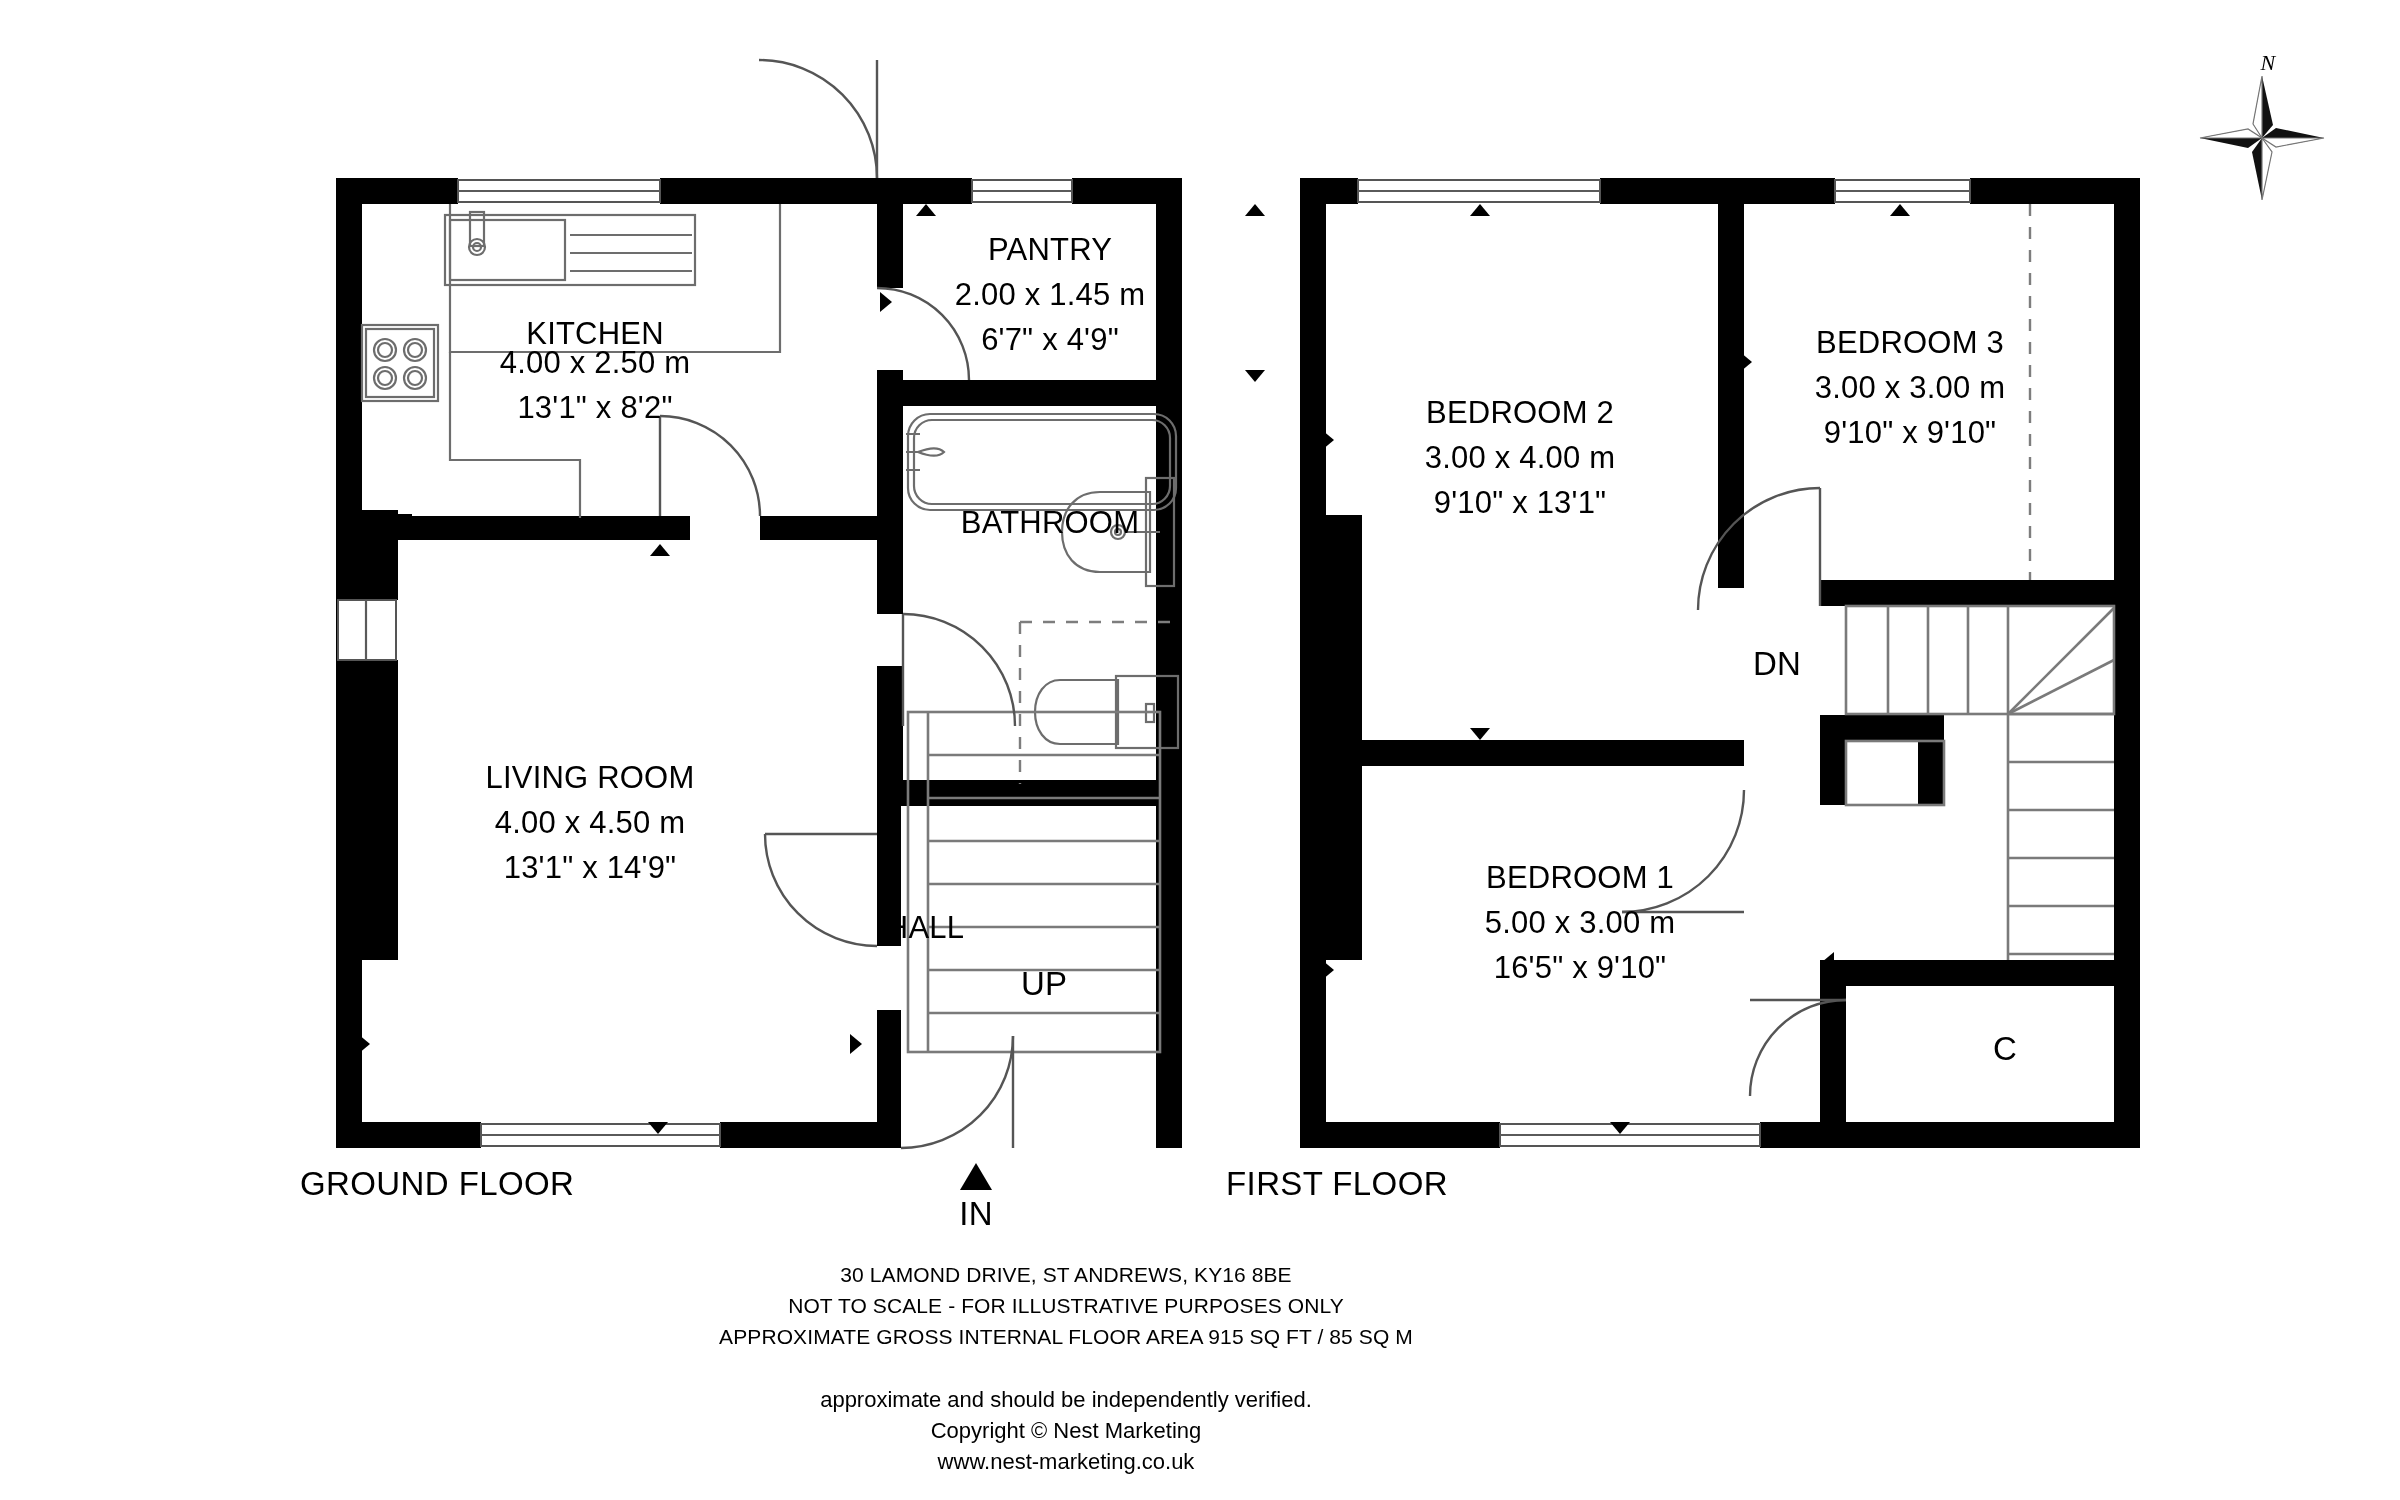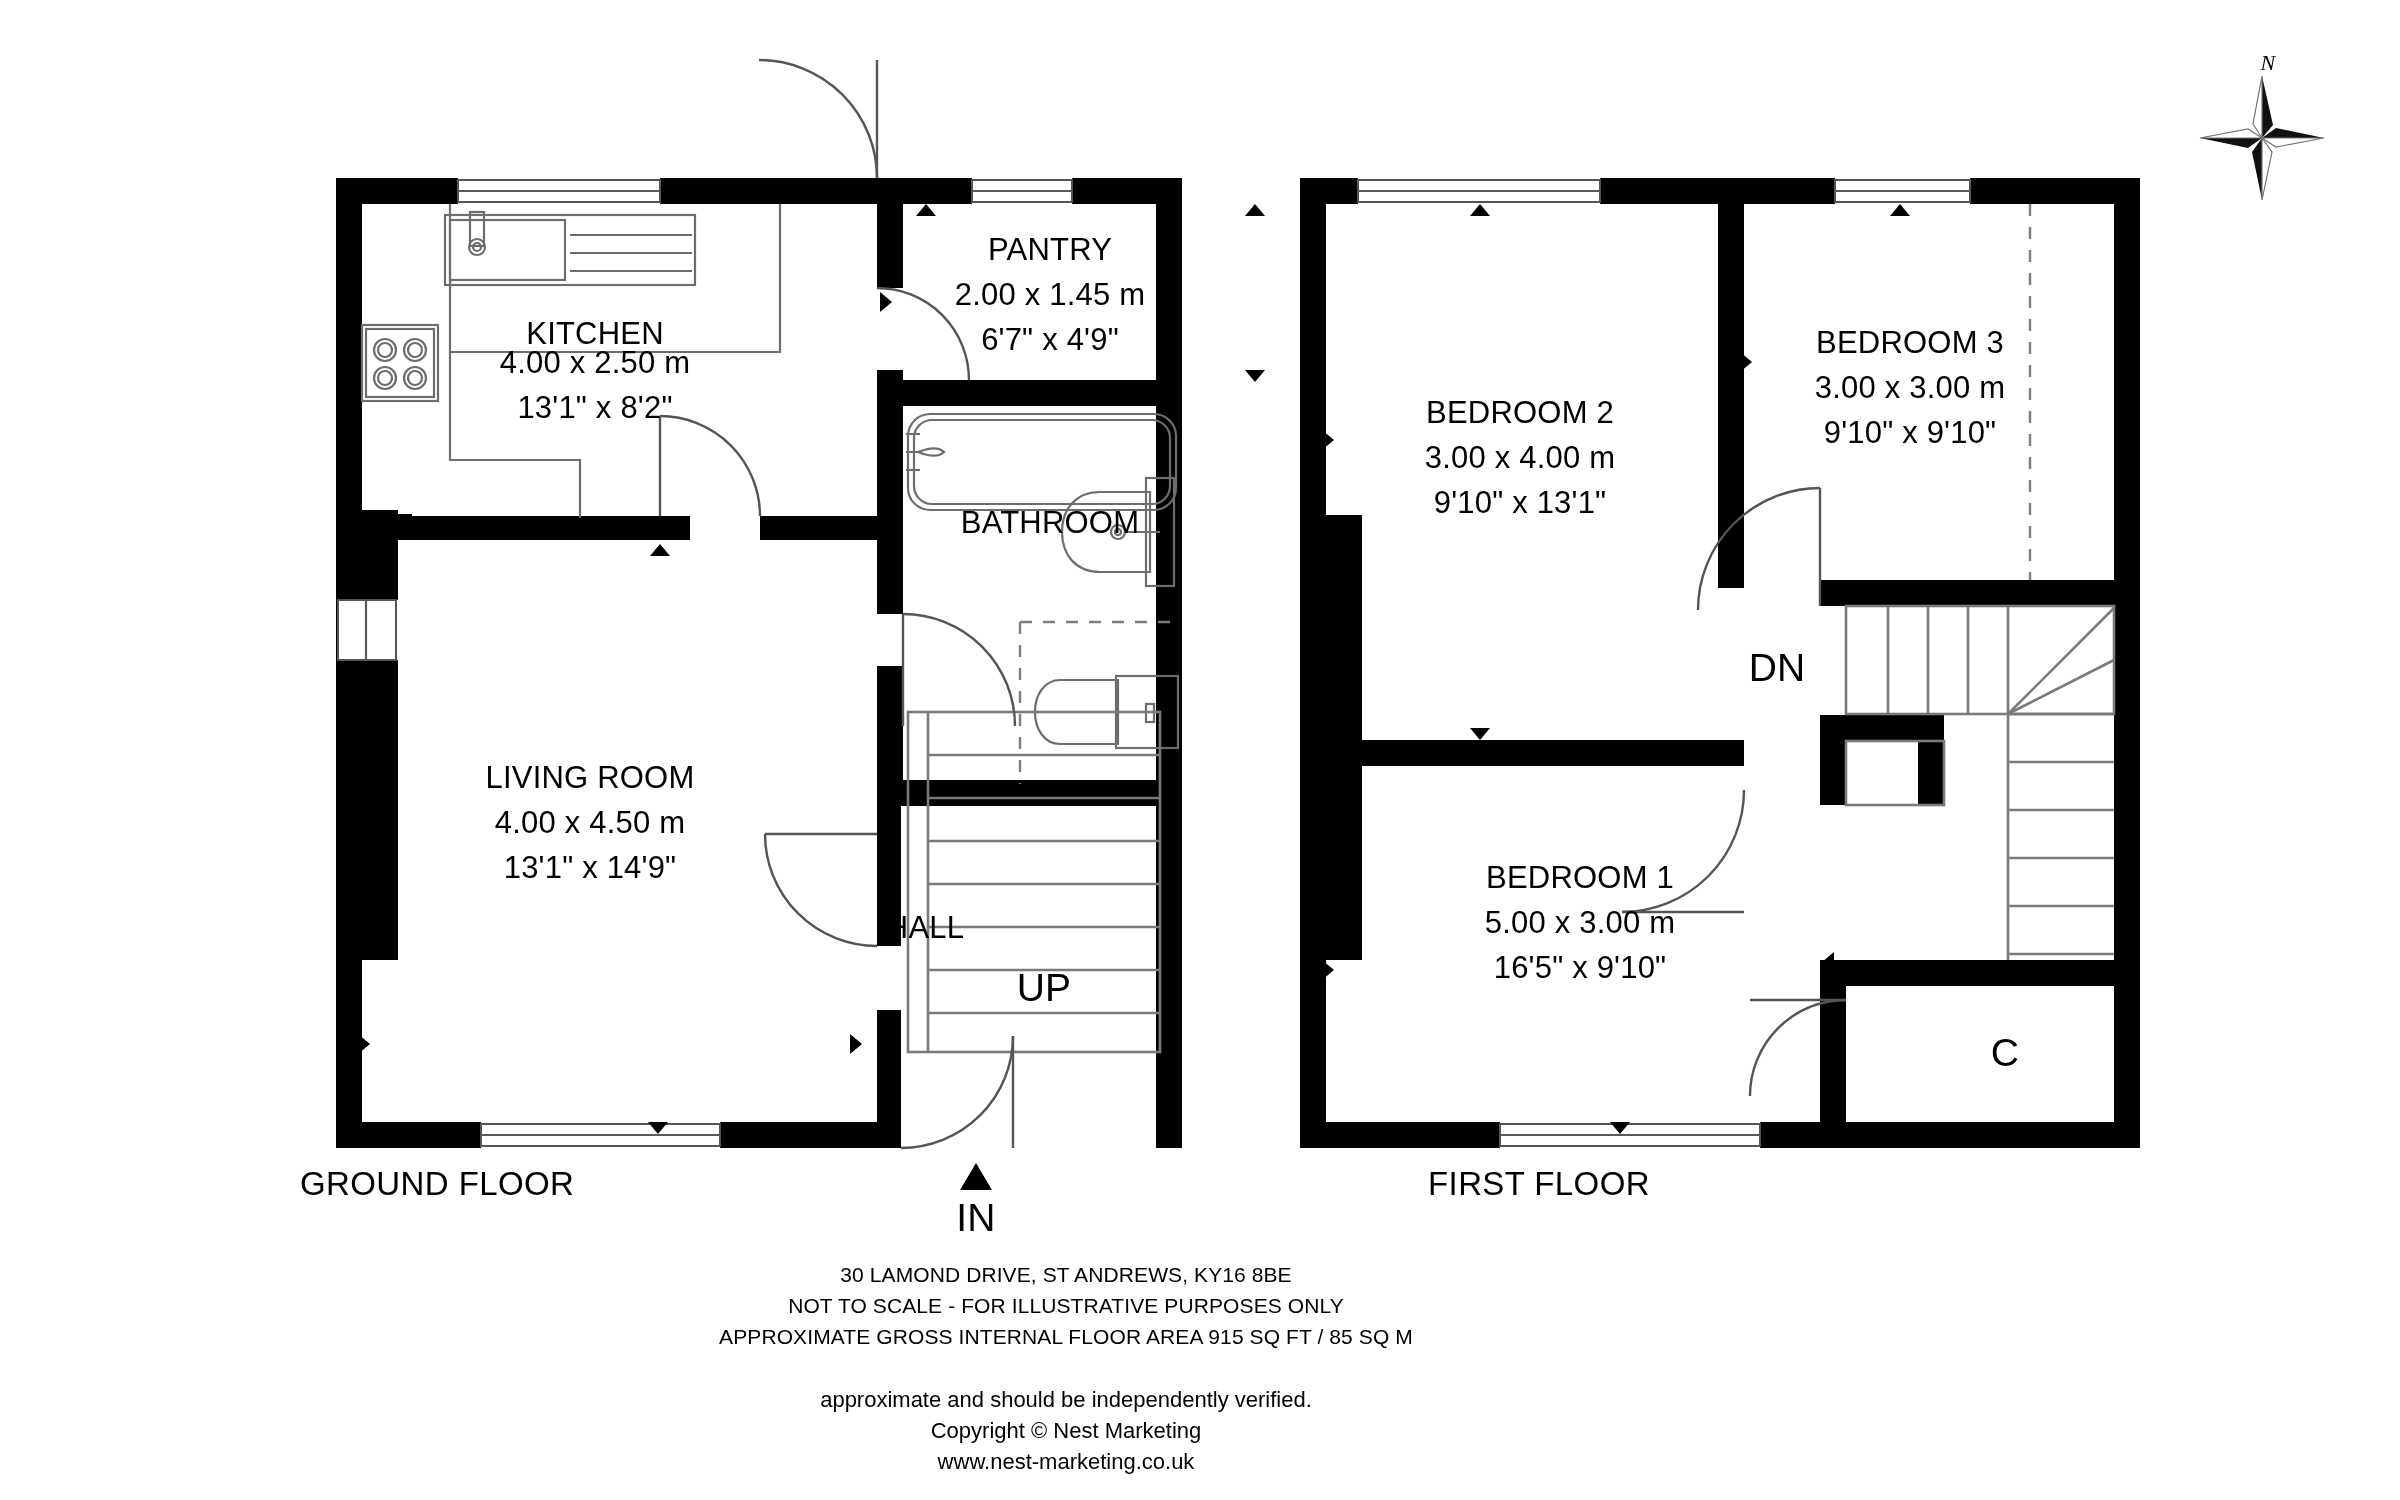--- a/index.html
+++ b/index.html
@@ -18,21 +18,21 @@
     font-family:"Liberation Sans", sans-serif;
     color:#000;
     white-space:nowrap;
     line-height:1.16;
     text-align:center;
     letter-spacing:.2px;
   }
   .room-name{font-size:31px;}
   .room-dim{font-size:31px;}
   .floor-title{font-size:33px;letter-spacing:.4px;}
-  .mini{font-size:39px;}
+  .mini{font-size:33px;}
   .compass-n{font-size:22px;font-style:italic;font-family:"Liberation Serif",serif;}
   .foot{
     position:absolute;left:0;width:2132px;text-align:center;
     font-family:"Liberation Sans",sans-serif;color:#000;
   }
   .foot.caps{font-size:21px;letter-spacing:.1px;}
   .foot.norm{font-size:22px;}
 </style>
 </head>
 <body>
@@ -347,21 +347,21 @@
   <div class="lbl room-dim" style="left:1760px;top:415px;width:300px;">9'10" x 9'10"</div>
 
   <div class="lbl room-name" style="left:1380px;top:860px;width:400px;">BEDROOM 1</div>
   <div class="lbl room-dim" style="left:1380px;top:905px;width:400px;">5.00 x 3.00 m</div>
   <div class="lbl room-dim" style="left:1380px;top:950px;width:400px;">16'5" x 9'10"</div>
 
   <div class="lbl mini" style="left:1722px;top:645px;width:110px;">DN</div>
 
   <div class="lbl mini" style="left:1975px;top:1030px;width:60px;">C</div>
 
-  <div class="lbl floor-title" style="left:1290px;top:1165px;width:360px;text-align:right;">FIRST FLOOR</div>
+  <div class="lbl floor-title" style="left:1226px;top:1165px;width:360px;text-align:left;">FIRST FLOOR</div>
 
   <div class="lbl compass-n" style="left:2248px;top:50px;width:40px;">N</div>
 
   <div class="foot caps" style="top:1263px;">30 LAMOND DRIVE, ST ANDREWS, KY16 8BE</div>
   <div class="foot caps" style="top:1294px;">NOT TO SCALE - FOR ILLUSTRATIVE PURPOSES ONLY</div>
   <div class="foot caps" style="top:1325px;">APPROXIMATE GROSS INTERNAL FLOOR AREA 915 SQ FT / 85 SQ M</div>
   <div class="foot norm" style="top:1387px;">approximate and should be independently verified.</div>
   <div class="foot norm" style="top:1418px;">Copyright © Nest Marketing</div>
   <div class="foot norm" style="top:1449px;">www.nest-marketing.co.uk</div>
 

